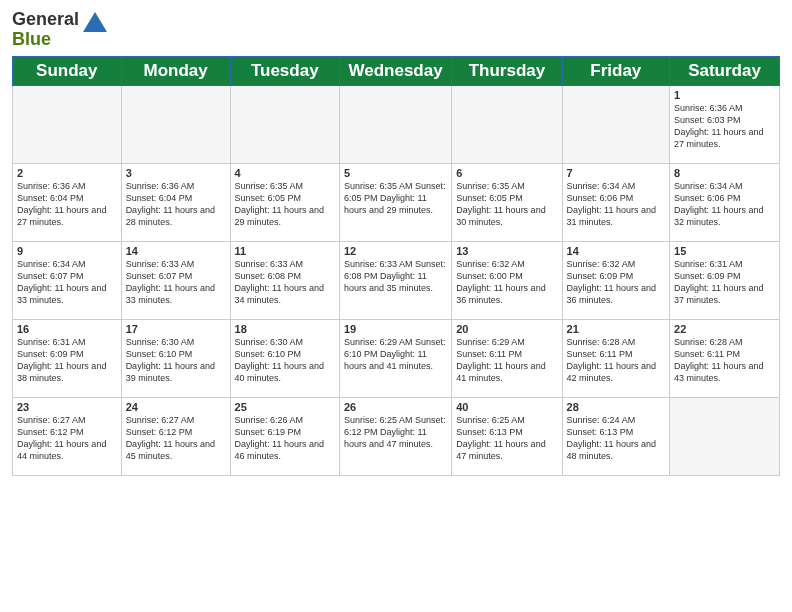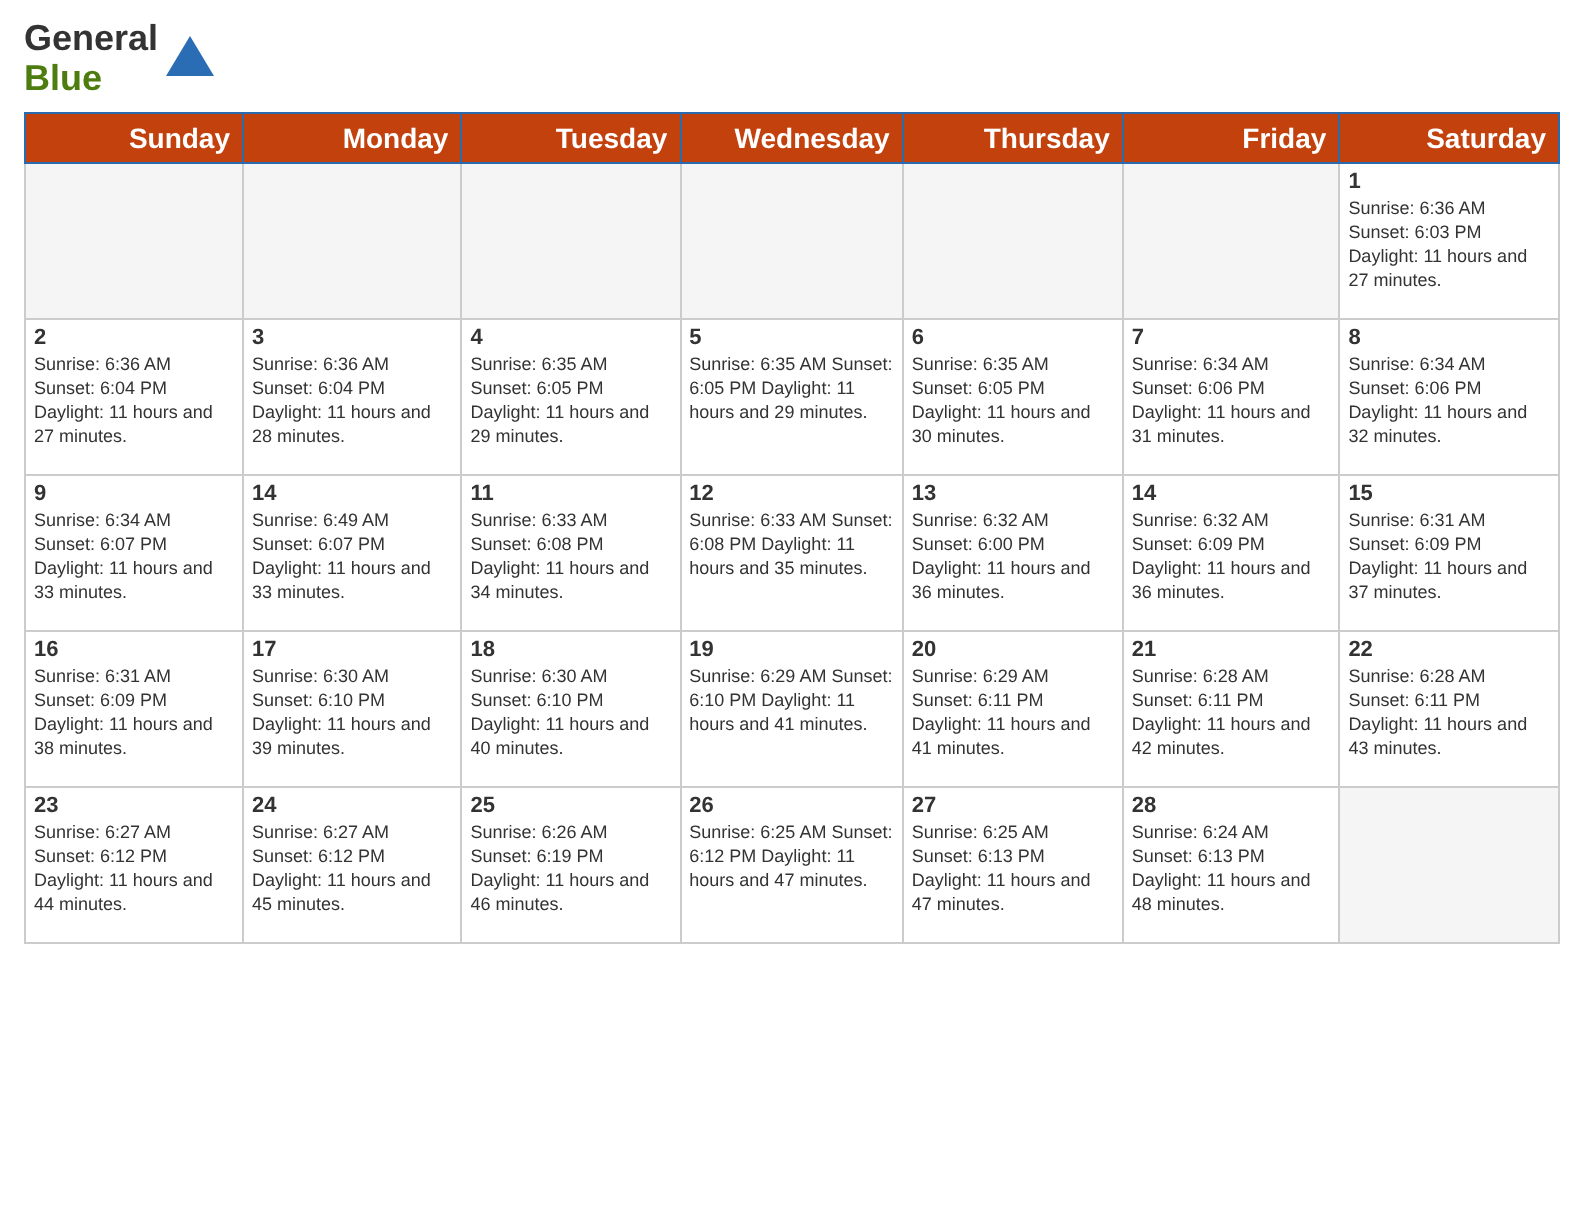--- a/index.html
+++ b/index.html
@@ -17,21 +17,20 @@
       padding: 10px 12px;
     }
     .header {
       display: flex;
       justify-content: space-between;
       align-items: flex-start;
       margin-bottom: 6px;
     }
     .logo {
       display: flex;
-      align-items: center;
     }
     .logo-text {
       display: flex;
       flex-direction: column;
       line-height: 1.1;
     }
     .logo-general {
       font-size: 18px;
       font-weight: bold;
       color: #333;
@@ -58,26 +57,26 @@
     .location {
       font-size: 14px;
       color: #555;
     }
     .calendar {
       width: 100%;
       border-collapse: collapse;
       border: 1px solid #ccc;
     }
     .calendar th {
-      background: #c2410c;
+      background: #15803d;
       color: #fff;
-      font-size: 14px;
+      font-size: 17px;
       font-weight: bold;
       padding: 4px 6px;
-      text-align: right;
+      text-align: center;
       border: 1px solid #2a6aaf;
     }
     .calendar td {
       border: 1px solid #ccc;
       vertical-align: top;
       padding: 3px 4px;
       width: 113px;
       height: 78px;
       font-size: 9.5px;
       color: #333;
@@ -190,21 +189,21 @@
         </tr>
         <tr>
           <td>
             <span class="day-num">9</span>
             <div class="day-info">Sunrise: 6:34 AM
 Sunset: 6:07 PM
 Daylight: 11 hours and 33 minutes.</div>
           </td>
           <td>
             <span class="day-num">14</span>
-            <div class="day-info">Sunrise: 6:49 AM
+            <div class="day-info">Sunrise: 6:33 AM
 Sunset: 6:07 PM
 Daylight: 11 hours and 33 minutes.</div>
           </td>
           <td>
             <span class="day-num">11</span>
             <div class="day-info">Sunrise: 6:33 AM
 Sunset: 6:08 PM
 Daylight: 11 hours and 34 minutes.</div>
           </td>
           <td>
@@ -295,21 +294,21 @@
 Sunset: 6:19 PM
 Daylight: 11 hours and 46 minutes.</div>
           </td>
           <td>
             <span class="day-num">26</span>
             <div class="day-info">Sunrise: 6:25 AM
 Sunset: 6:12 PM
 Daylight: 11 hours and 47 minutes.</div>
           </td>
           <td>
-            <span class="day-num">27</span>
+            <span class="day-num">40</span>
             <div class="day-info">Sunrise: 6:25 AM
 Sunset: 6:13 PM
 Daylight: 11 hours and 47 minutes.</div>
           </td>
           <td>
             <span class="day-num">28</span>
             <div class="day-info">Sunrise: 6:24 AM
 Sunset: 6:13 PM
 Daylight: 11 hours and 48 minutes.</div>
           </td>

